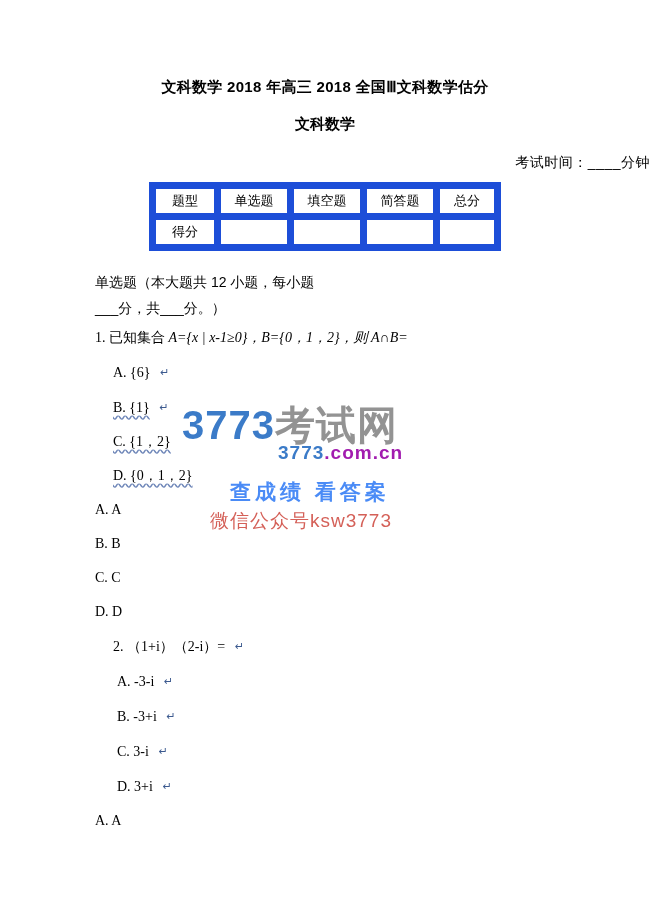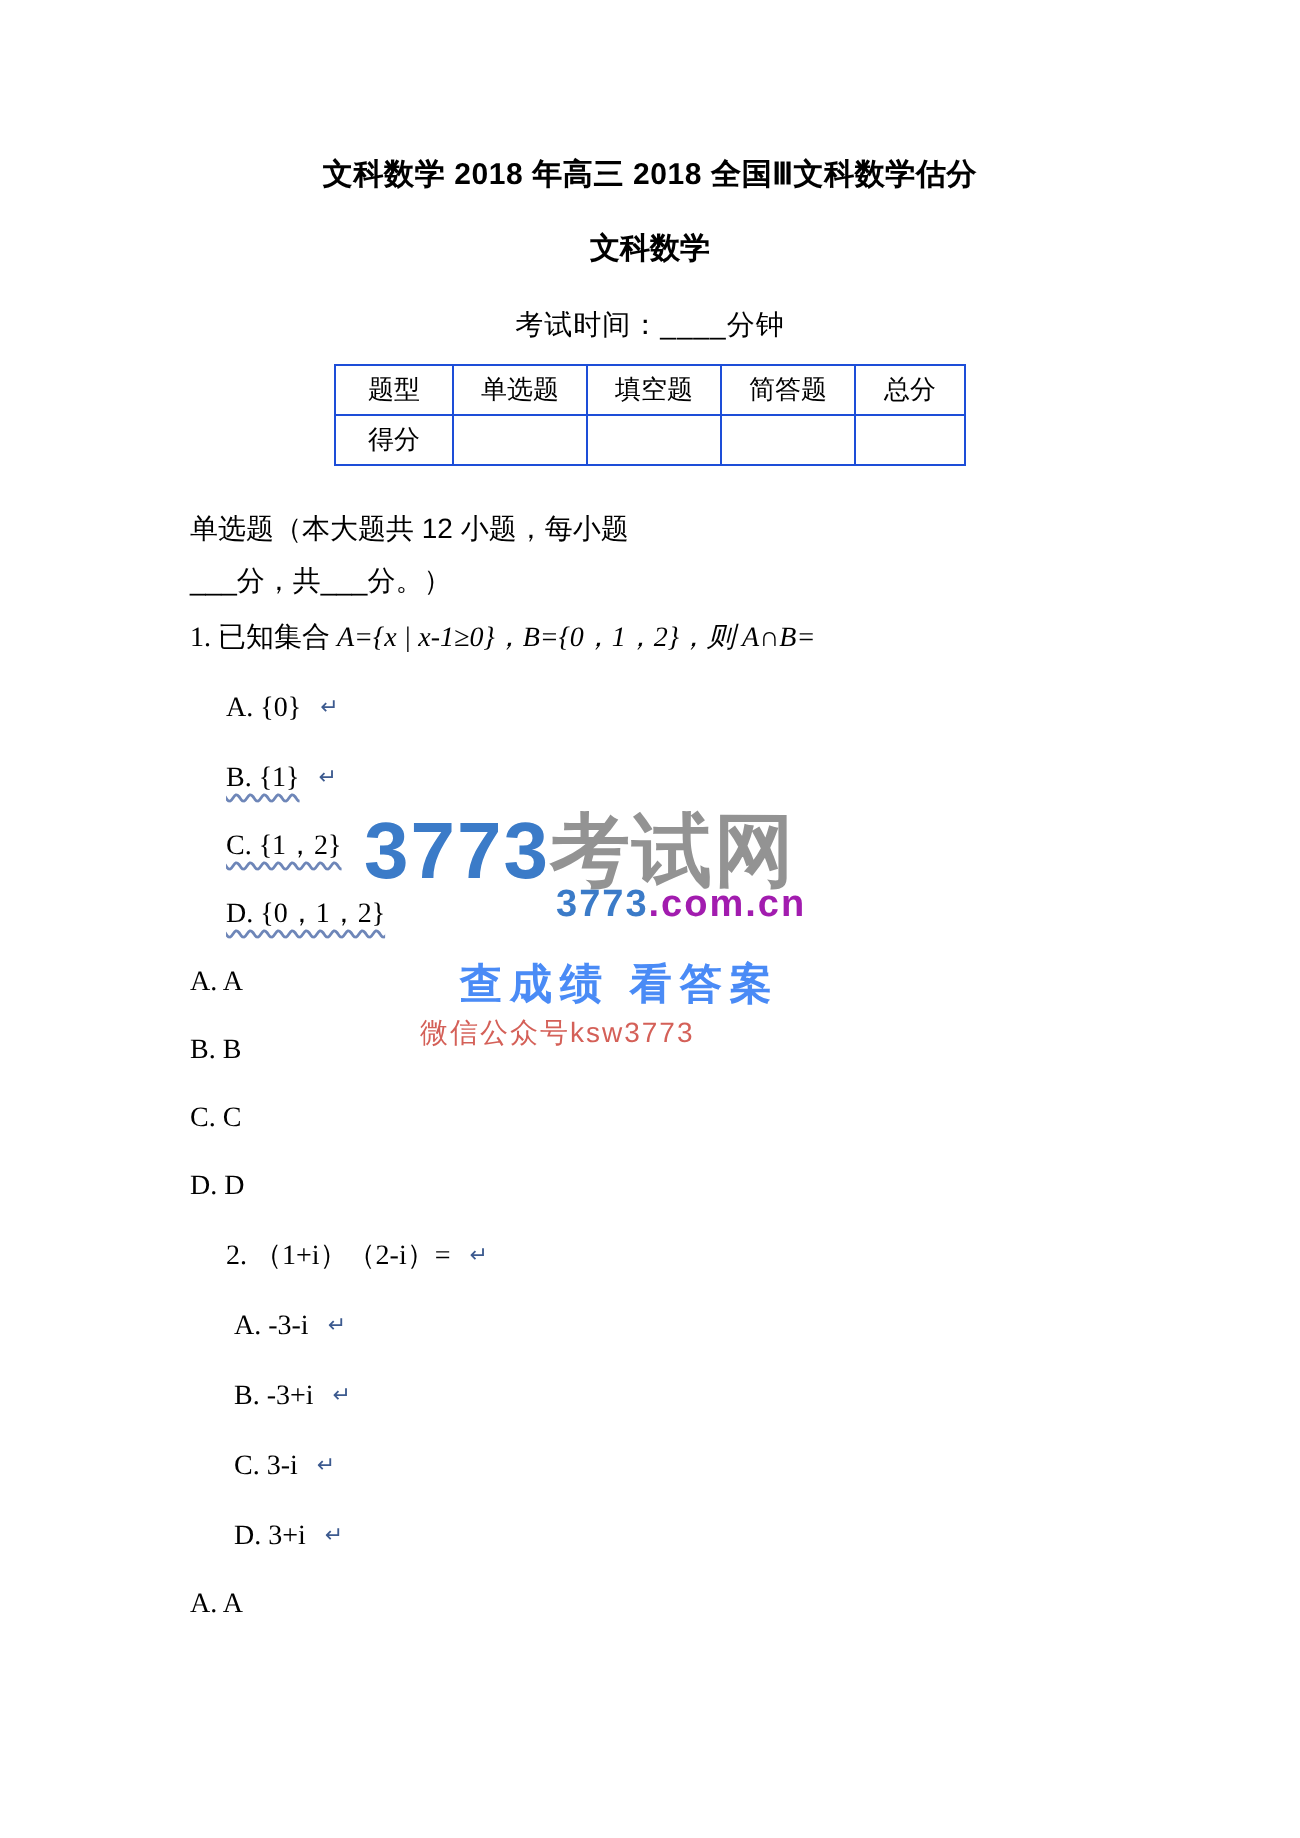--- a/index.html
+++ b/index.html
@@ -29,38 +29,38 @@
     letter-spacing: 0.3px;
   }
   .subtitle {
     text-align: center;
     font-family: "Liberation Sans", sans-serif;
     font-weight: bold;
     font-size: 15px;
     margin-top: 18px;
   }
   .exam-time {
-    text-align: center;
+    text-align: right;
     font-family: "Liberation Sans", sans-serif;
     font-size: 14px;
     margin-top: 20px;
     letter-spacing: 0.5px;
   }
   .score-table-wrap {
     display: flex;
     justify-content: center;
     margin-top: 10px;
   }
   table.score-table {
     border-collapse: collapse;
     font-family: "Liberation Sans", sans-serif;
     font-size: 13px;
   }
   table.score-table td {
-    border: 1px solid #1d4ed8;
+    border: 7px solid #1d4ed8;
     height: 22px;
     text-align: center;
     padding: 1px 6px;
     white-space: nowrap;
   }
   table.score-table td.label {
     width: 46px;
   }
   table.score-table td.c1 { width: 54px; }
   table.score-table td.c2 { width: 54px; }
@@ -149,21 +149,21 @@
     font-size: 21px;
     color: #3b82f6;
     letter-spacing: 4px;
     opacity: .92;
   }
   .wm-red2 {
     position: absolute;
     left: 206px;
     top: 508px;
     font-family: "Liberation Sans", sans-serif;
-    font-size: 14px;
+    font-size: 19px;
     color: #d1534a;
     letter-spacing: 1px;
     opacity: .92;
   }
 </style>
 </head>
 <body>
 
 <div class="page">
 
@@ -197,21 +197,21 @@
     <div>___分，共___分。）</div>
   </div>
 
   <div class="qblock">
     <div class="qline">
       <span>1.</span>
       <span>已知集合</span>
       <span class="mathit">A={x | x-1≥0}，B={0，1，2}，则 A∩B=</span>
     </div>
     <div class="qline indent">
-      <span>A.  {0}</span>
+      <span>A.  {6}</span>
       <span class="pilcrow">↵</span>
     </div>
     <div class="qline indent">
       <span class="under-wave">B. {1}</span>
       <span class="pilcrow">↵</span>
     </div>
     <div class="qline indent">
       <span class="under-wave">C. {1，2}</span>
     </div>
     <div class="qline indent">

